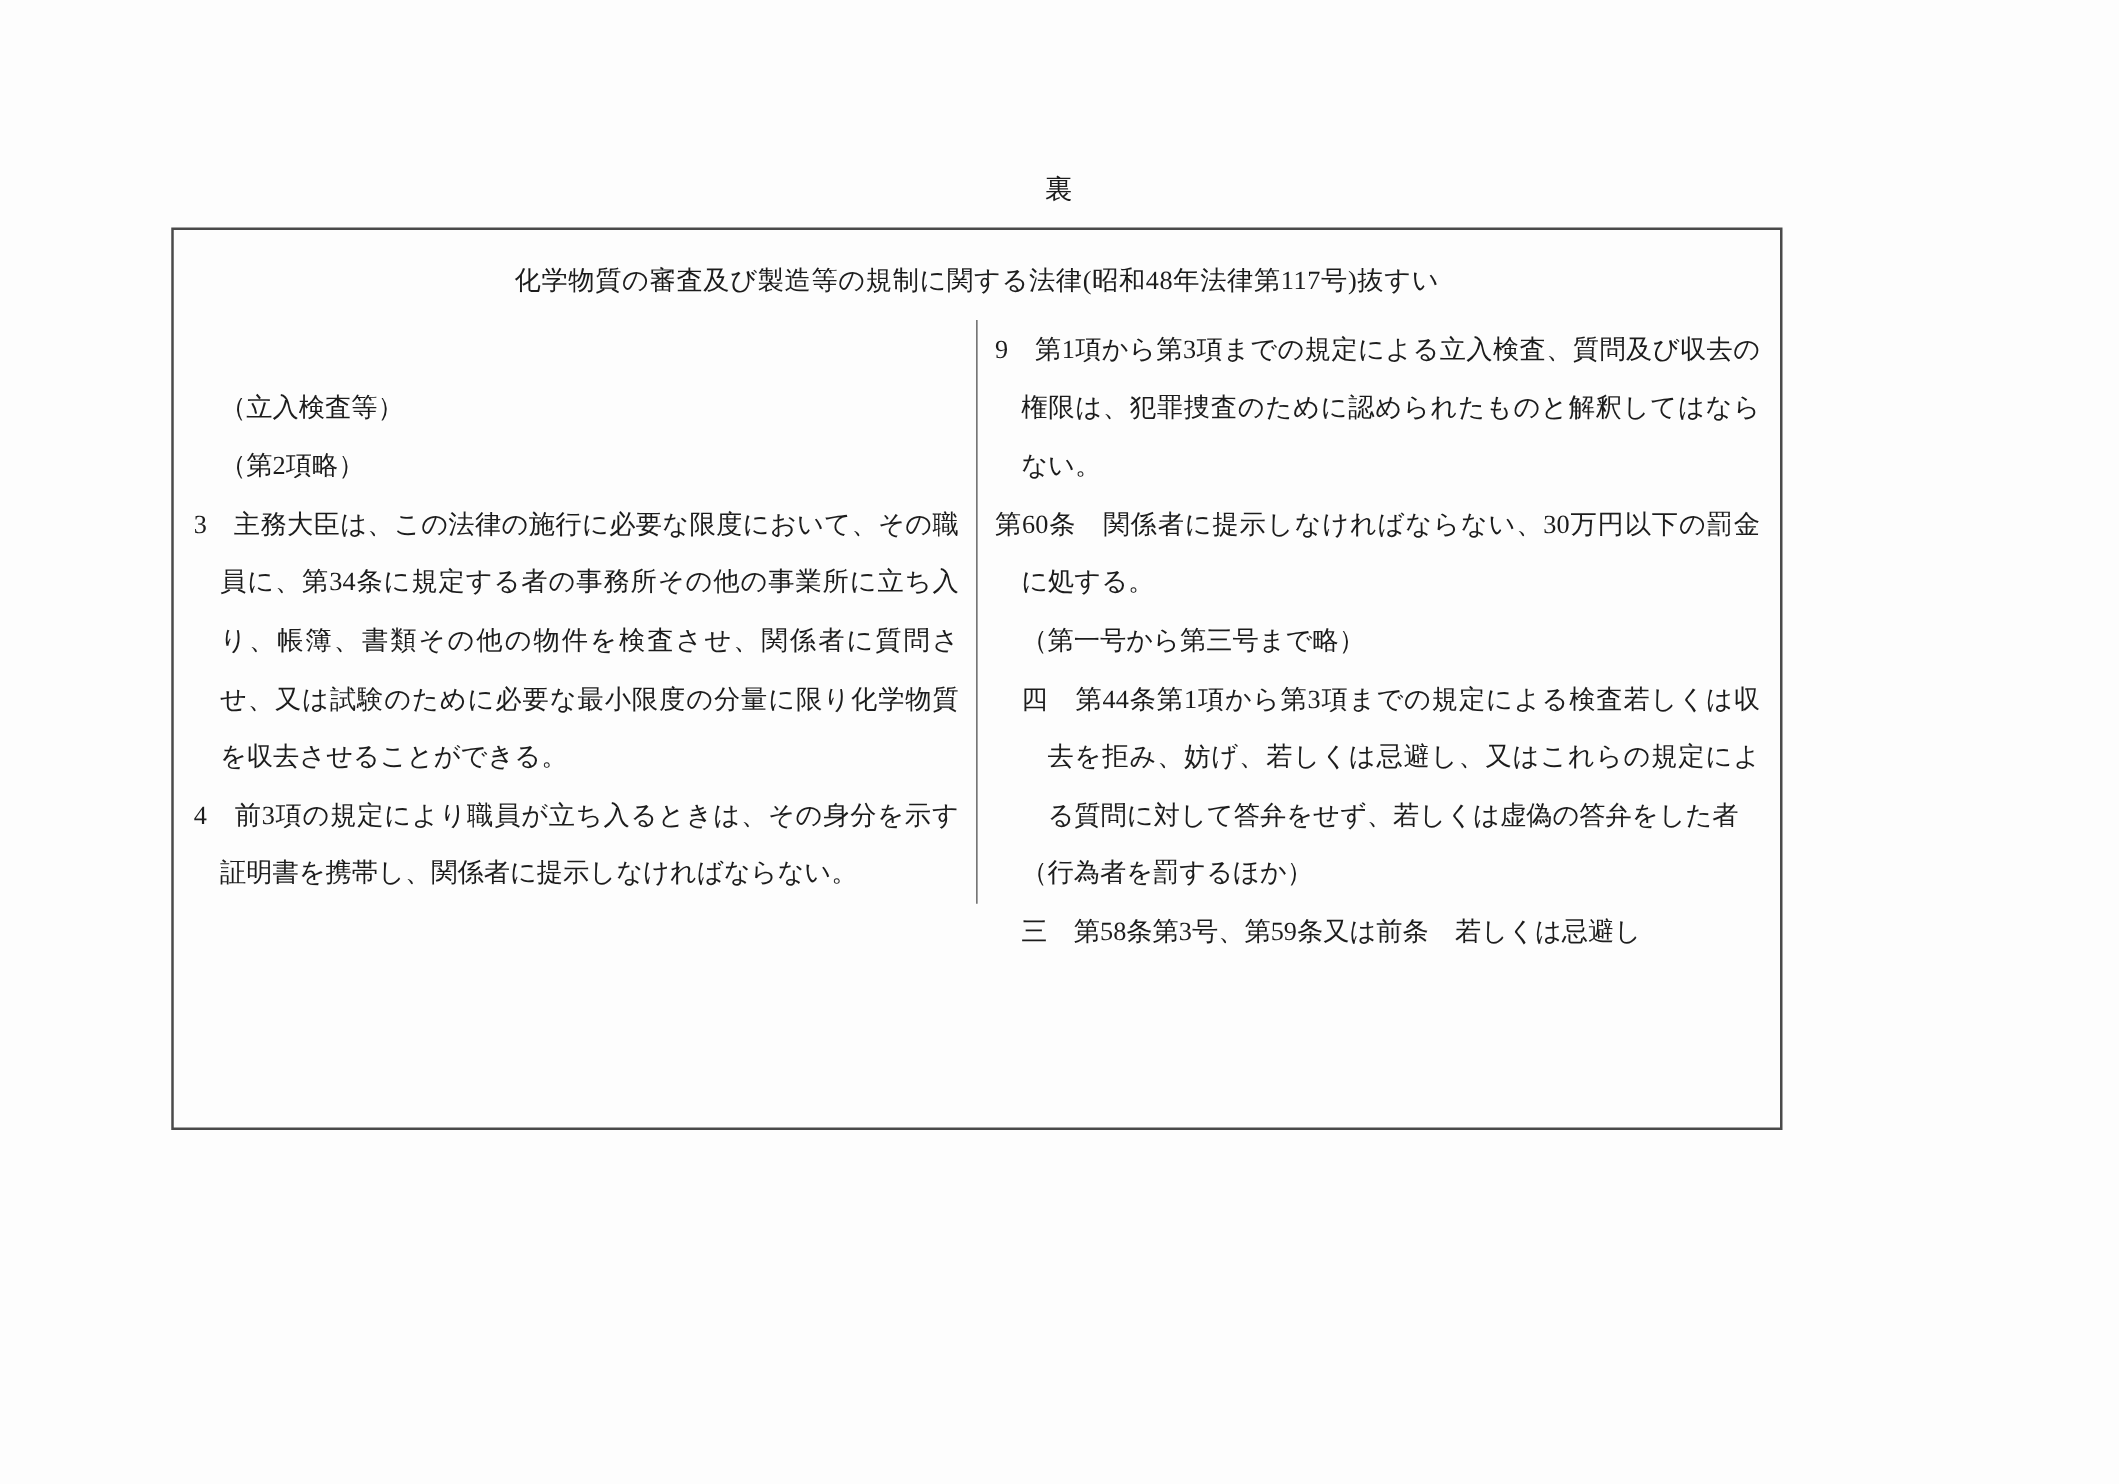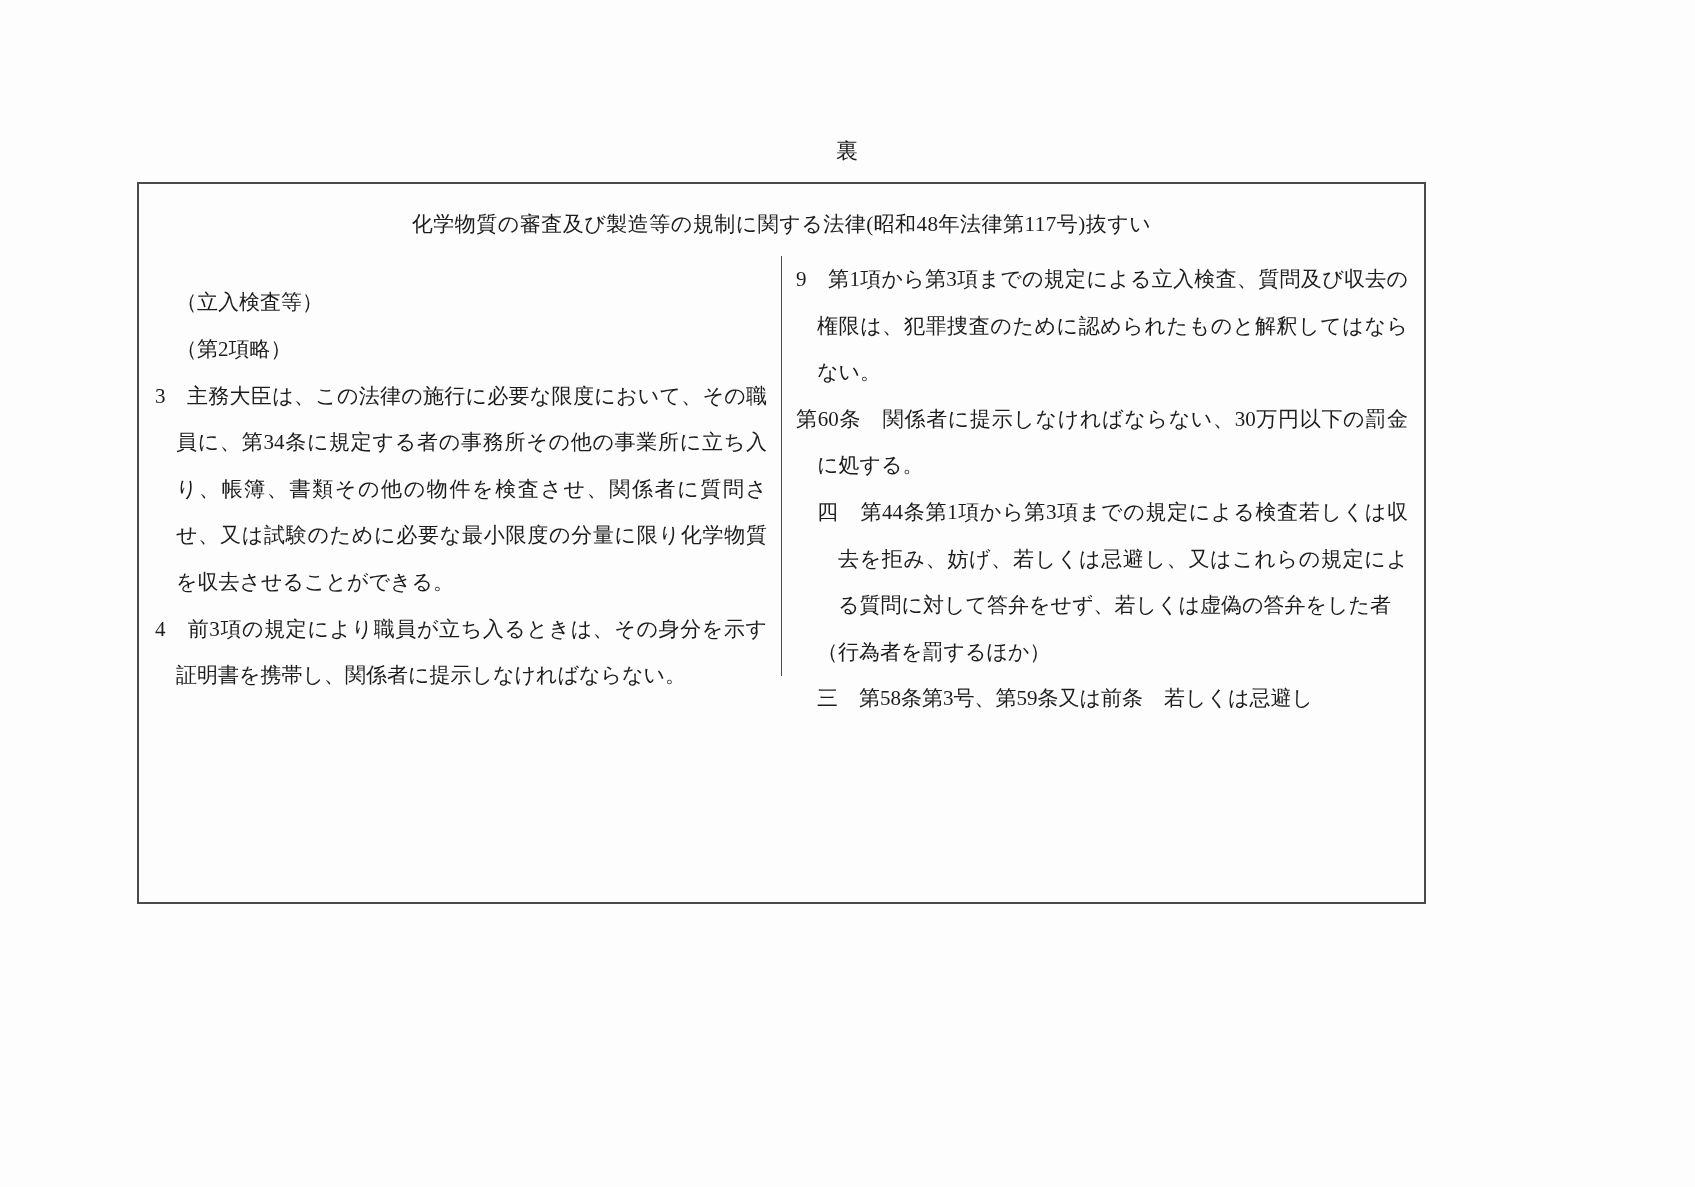--- a/index.html
+++ b/index.html
@@ -87,20 +87,21 @@
         <p class="indent1">（第2項略）</p>
         <p class="hang">3　主務大臣は、この法律の施行に必要な限度において、その職員に、第34条に規定する者の事務所その他の事業所に立ち入り、帳簿、書類その他の物件を検査させ、関係者に質問させ、又は試験のために必要な最小限度の分量に限り化学物質を収去させることができる。</p>
         <p class="hang">4　前3項の規定により職員が立ち入るときは、その身分を示す証明書を携帯し、関係者に提示しなければならない。</p>
       </div>
 
       <div class="divider"></div>
 
       <div class="col right">
         <p class="hang">9　第1項から第3項までの規定による立入検査、質問及び収去の権限は、犯罪捜査のために認められたものと解釈してはならない。</p>
         <p class="hang">第60条　関係者に提示しなければならない、30万円以下の罰金に処する。</p>
+        <p class="indent1">（第一号から第三号まで略）</p>
         <p class="list-item">四　第44条第1項から第3項までの規定による検査若しくは収去を拒み、妨げ、若しくは忌避し、又はこれらの規定による質問に対して答弁をせず、若しくは虚偽の答弁をした者</p>
         <p class="indent1">（行為者を罰するほか）</p>
         <p class="list-item">三　第58条第3号、第59条又は前条　若しくは忌避し</p>
       </div>
 
     </div>
   </div>
 </div>
 
 </body></html>

